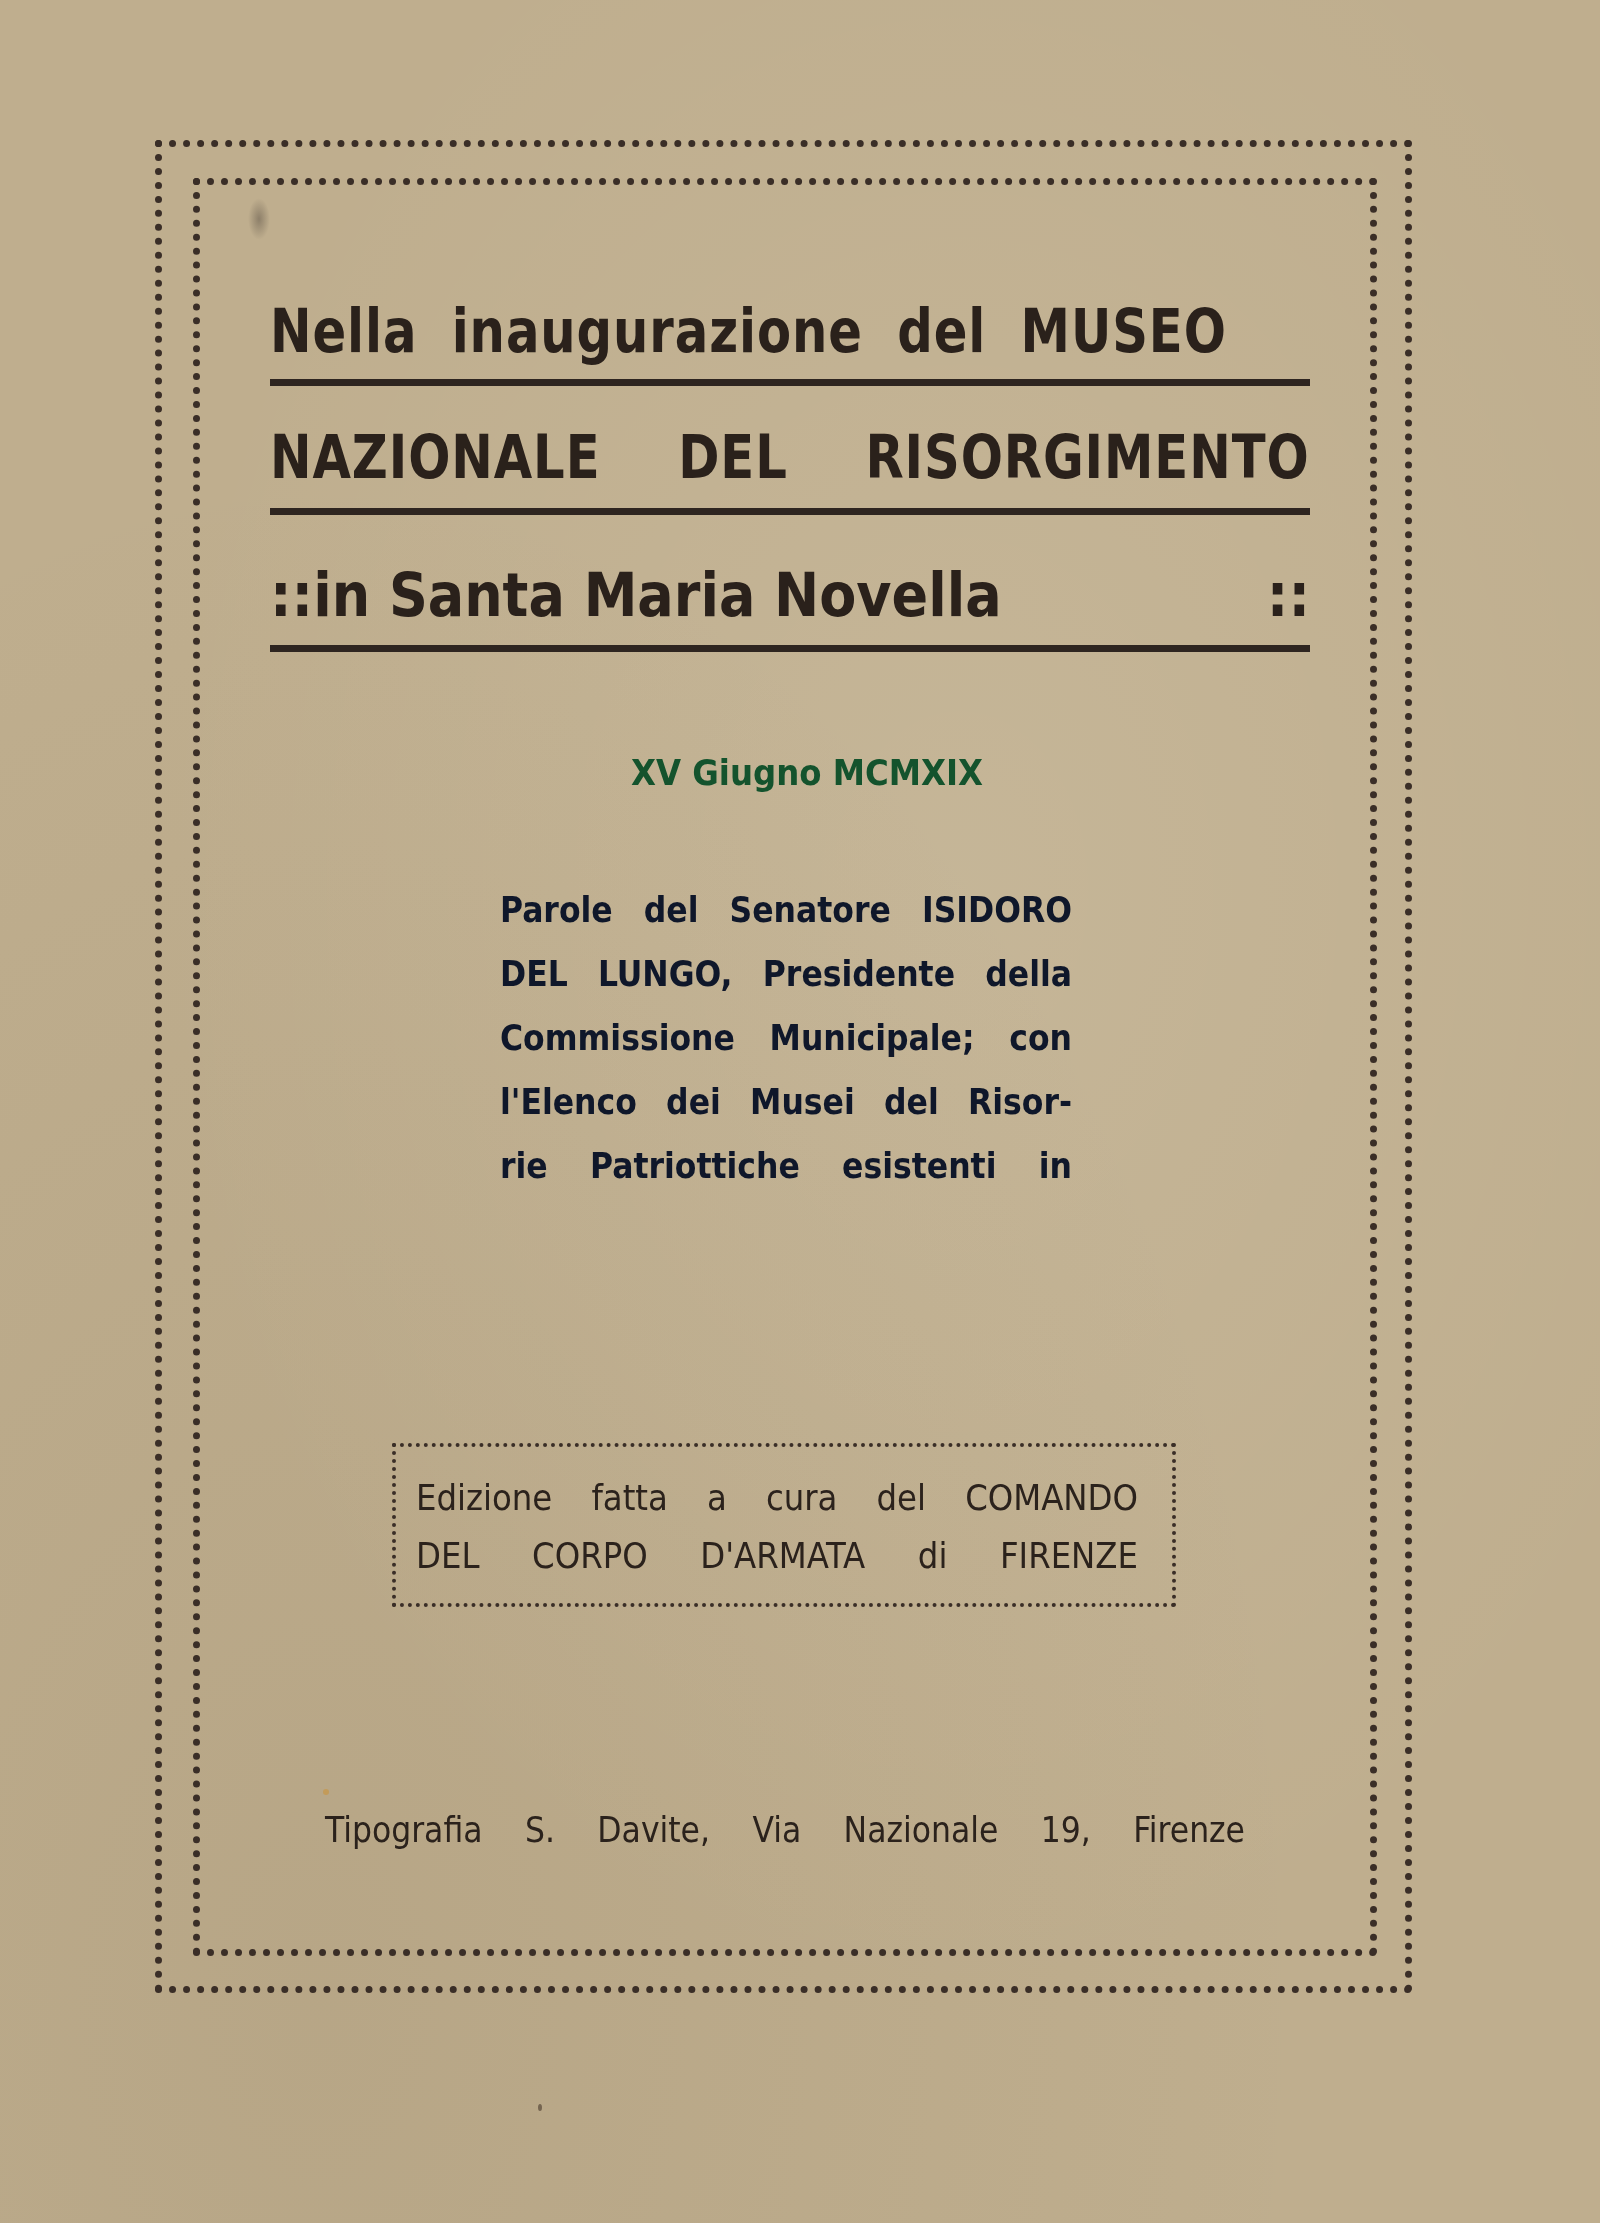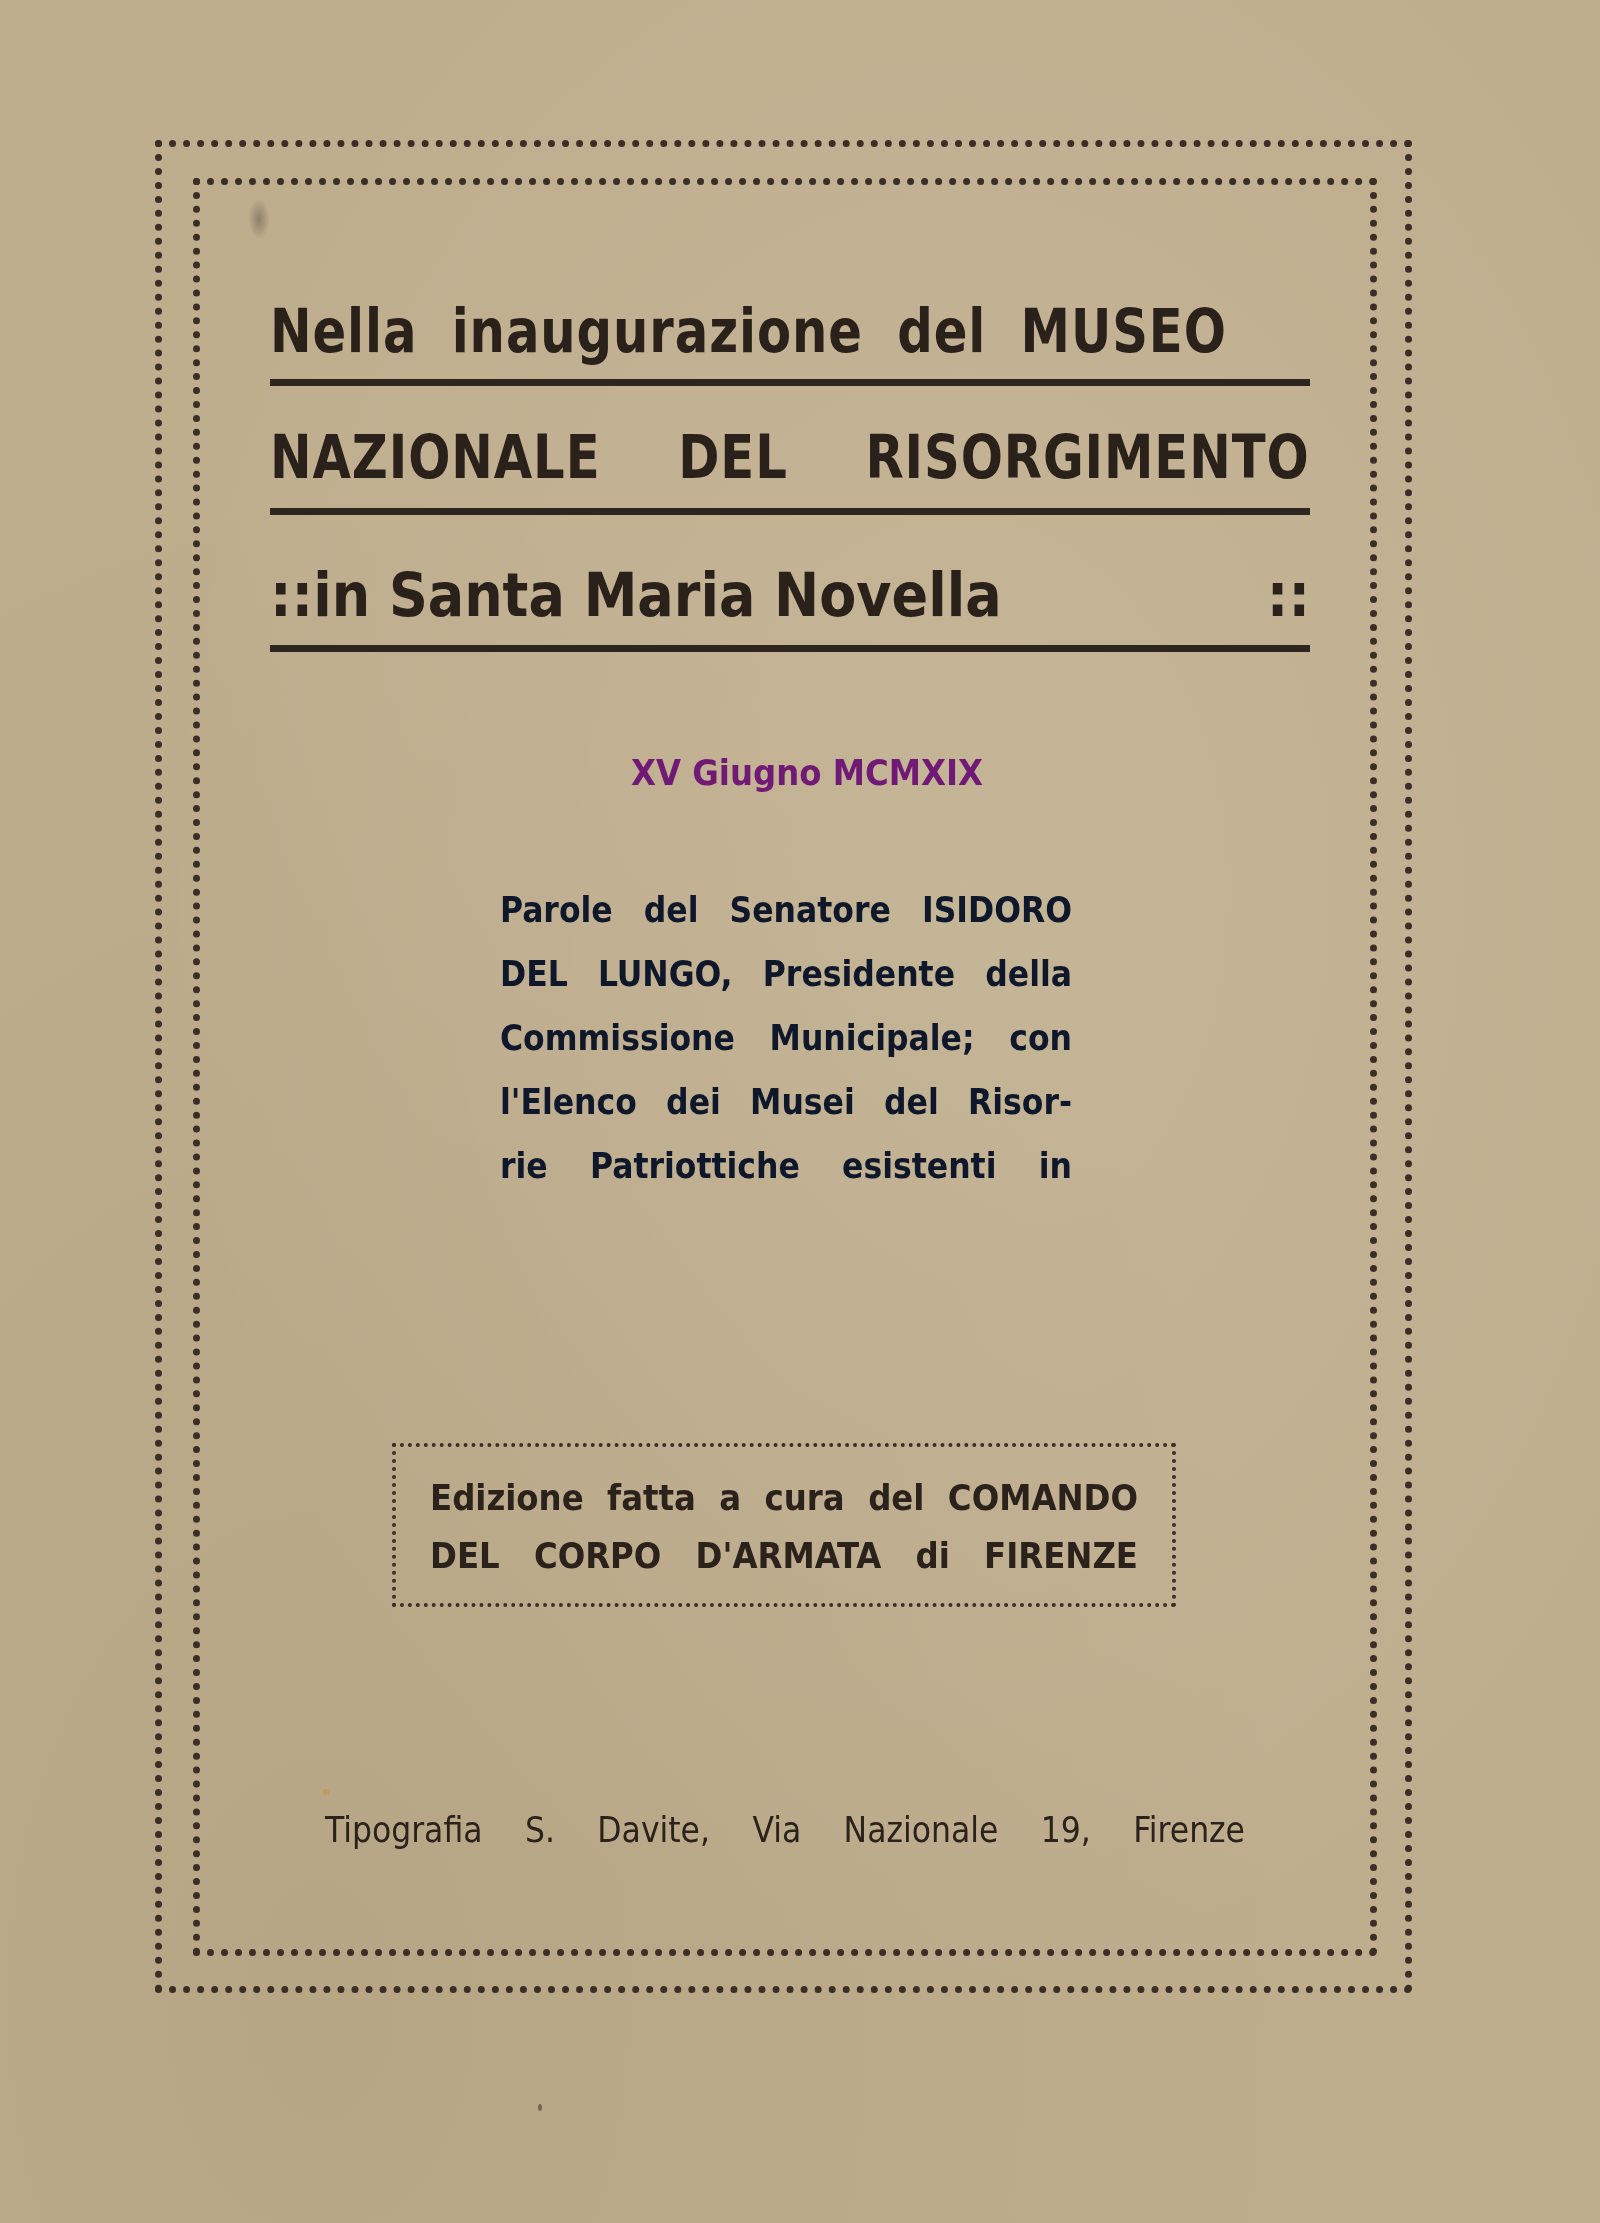--- a/index.html
+++ b/index.html
@@ -43,39 +43,39 @@
   .r3 { top: 645px; }
   .t2-inner { display: inline-block; width: 1130px; text-align: justify; text-align-last: justify; }
   .t3-row {
     position: absolute; left: 270px; top: 560px; width: 1040px;
     display: flex; justify-content: space-between; align-items: baseline;
     font-weight: bold; font-size: 60px; color: #2a211b;
   }
   .t3-center { flex: 1; padding-right: 40px; }
   .date {
     position: absolute; left: 0; right: 0; top: 752px; text-align: center;
-    font-weight: bold; font-size: 36px; color: #701a75; margin-left: 14px;
+    font-weight: bold; font-size: 36px; color: #14532d; margin-left: 14px;
   }
   .para {
     position: absolute; left: 500px; width: 572px; top: 878px;
     font-weight: bold; font-size: 35px; line-height: 64px; color: #0f172a;
   }
   .para .pl { display: block; text-align: justify; text-align-last: justify; white-space: nowrap; }
   .para .pl.last { text-align: center; text-align-last: center; }
   .edition-box {
     position: absolute; left: 392px; top: 1443px; width: 784px; height: 164px;
     border: 4px dotted #3a2e27; box-sizing: border-box; border-style: dotted;
     outline: 0;
   }
   .edition-box::before {
     content: ""; position: absolute; inset: -6px; border: 3px dotted rgba(58,46,39,0.0);
   }
   .ed-line {
-    position: absolute; left: 34px; right: 34px;
-    font-weight: bold; font-size: 36px; color: #2b221c; white-space: nowrap;
+    position: absolute; left: 20px; right: 34px;
+    font-weight: normal; font-size: 36px; color: #2b221c; white-space: nowrap;
     text-align: justify; text-align-last: justify;
   }
   .ed1 { top: 30px; }
   .ed2 { top: 88px; }
   .imprint {
     position: absolute; left: 325px; width: 920px; top: 1810px;
     font-weight: normal; font-size: 35px; color: #2b221c; white-space: nowrap;
     text-align: justify; text-align-last: justify;
   }
   .speck { position: absolute; border-radius: 50%; background: rgba(60,45,35,0.55); }

